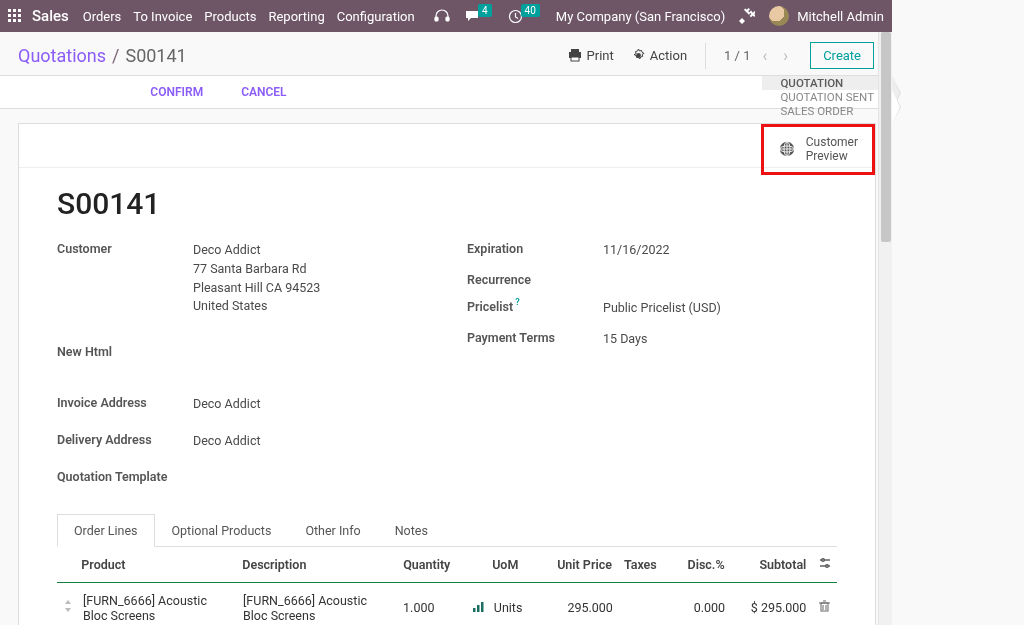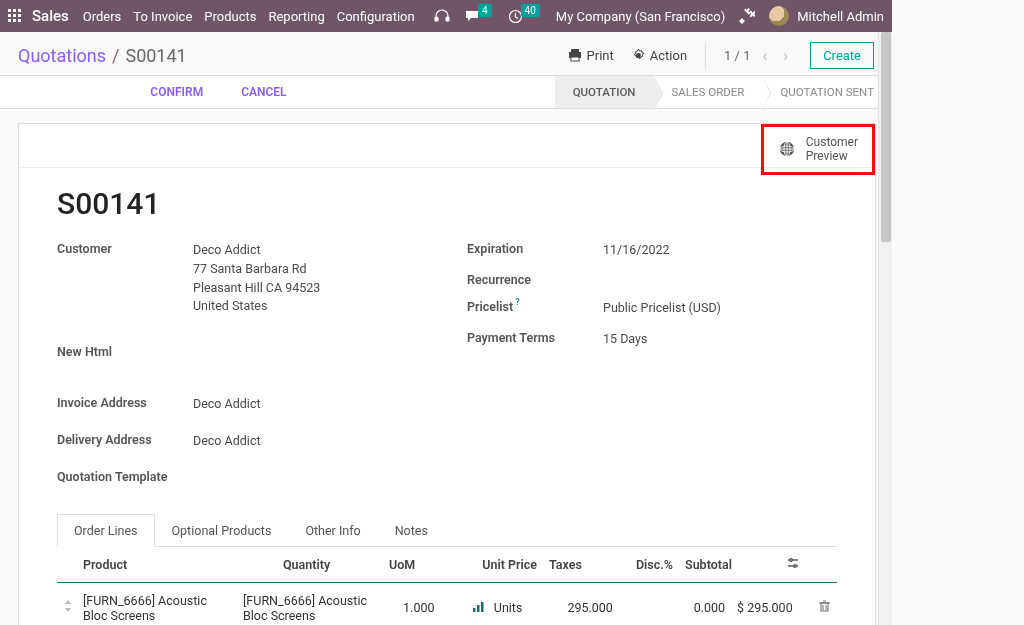--- a/index.html
+++ b/index.html
@@ -28,21 +28,21 @@
 .pager { display:flex; align-items:center; gap:8px; color:#666; }
 .pager-arrow { color:#bbb; cursor:pointer; padding: 4px; font-size: 16px; }
 .pager-sep { width:1px; height:26px; background:#ddd; }
 .create-btn { border:1px solid #00a09d; color:#00a09d; padding: 5px 12px; cursor:pointer; font-size:13px; }
 
 
 .statusbar { display:flex; align-items:center; border-top:1px solid #ddd; border-bottom:1px solid #ddd; height: 34px; padding-left: 14px; background:#fff; }
 .statusbar .btn { padding: 6px 12px; font-size:12px; font-weight:600; cursor:pointer; border:none; background:transparent; }
 .btn-primary { background:#00a09d; color:#fff; }
 .btn-secondary { color:#8b5cf6; margin-left: 14px; }
-.pipeline { margin-left:auto; display:flex; height:100%; }
+.pipeline { margin-left:auto; display:flex; height:100%;flex-direction:column; }
 .pipe-step { display:flex; align-items:center; height:100%; font-size: 11.5px; padding: 0 18px; color:#888; position:relative; cursor:pointer; }
 .pipe-step.active { background:#eee; color:#5a5a5a; font-weight:500; }
 .pipe-step:not(:last-child)::after { content:""; position:absolute; right:-8px; top:0; width:0; height:0; border-top:17px solid transparent; border-bottom:17px solid transparent; border-left:8px solid #fff; z-index:2; }
 .pipe-step.active::after { border-left-color:#eee; }
 .pipe-step:not(:last-child)::before { content:""; position:absolute; right:-9px; top:0; width:0; height:0; border-top:17px solid transparent; border-bottom:17px solid transparent; border-left:9px solid #ddd; z-index:1; }
 
 
 .sheet-wrap { padding: 14px 16px 0 18px; height: calc(100% - 32px - 40px - 34px); overflow:auto; }
 .sheet { background:#fff; border:1px solid #ddd; position:relative; min-height: 600px; }
 .cust-preview { position:absolute; top:0; right:0; padding: 8px 14px 8px 14px; display:flex; align-items:center; gap:10px; cursor:pointer; }
@@ -73,21 +73,21 @@
 .th, .td { padding: 0 6px; }
 .c-handle { width:20px; text-align:center; color:#bbb; }
 .c-prod { width:200px; }
 .c-desc { width:200px; }
 .c-qty { width:84px; text-align:left; }
 .c-chart { width:22px; text-align:center; }
 .c-uom { width:60px; }
 .c-unit { width:100px; text-align:right; }
 .c-taxes { width:56px; }
 .c-disc { width:80px; text-align:right; }
-.c-sub { width:100px; }
+.c-sub { width:100px; text-align:right; }
 .c-acts { width:28px; text-align:center; color:#777; }
 .trash-icon, .sliders-icon, .chart-icon { width:12px; height:12px; display:inline-block; }
 
 
 .fake-scrollbar { position:absolute; right:0; top:32px; width:14px; height:calc(100% - 32px); background:#f1f1f1; border-left:1px solid #e3e3e3; }
 .fake-thumb { position:absolute; top:0; left:2px; width:10px; height:210px; background:#c6c6c6; border-radius:2px; }
 </style>
 </head>
 <body>
 <div class="root">
@@ -177,22 +177,22 @@
     <span class="create-btn">Create</span>
   </div>
 </div>
 
 <div class="statusbar">
   <button class="btn btn-primary">SEND BY EMAIL</button>
   <button class="btn btn-secondary">CONFIRM</button>
   <button class="btn btn-secondary">CANCEL</button>
   <div class="pipeline">
     <div class="pipe-step active">QUOTATION</div>
+    <div class="pipe-step">QUOTATION SENT</div>
     <div class="pipe-step">SALES ORDER</div>
-    <div class="pipe-step">QUOTATION SENT</div>
   </div>
 </div>
 
 <div class="sheet-wrap">
   <div class="sheet">
     <div class="sheet-header-divider">
       <div class="cust-preview highlight-red">
         <span class="globe-icon">
           <svg viewBox="0 0 20 20" fill="#555">
                 <circle cx="10" cy="10" r="8" fill="#555"></circle>
@@ -265,20 +265,21 @@
       <div class="tab">Optional Products</div>
       <div class="tab">Other Info</div>
       <div class="tab">Notes</div>
     </div>
     <div class="tab-divider"></div>
 
     <div class="tbl">
       <div class="tbl-header">
         <div class="th c-handle"></div>
         <div class="th c-prod">Product</div>
+        <div class="th c-desc">Description</div>
         <div class="th c-qty">Quantity</div>
         <div class="th c-chart"></div>
         <div class="th c-uom">UoM</div>
         <div class="th c-unit">Unit Price</div>
         <div class="th c-taxes">Taxes</div>
         <div class="th c-disc">Disc.%</div>
         <div class="th c-sub">Subtotal</div>
         <div class="th c-acts">
           <span class="sliders-icon">
             <svg viewBox="0 0 12 12" stroke="#555" stroke-width="1.4">

